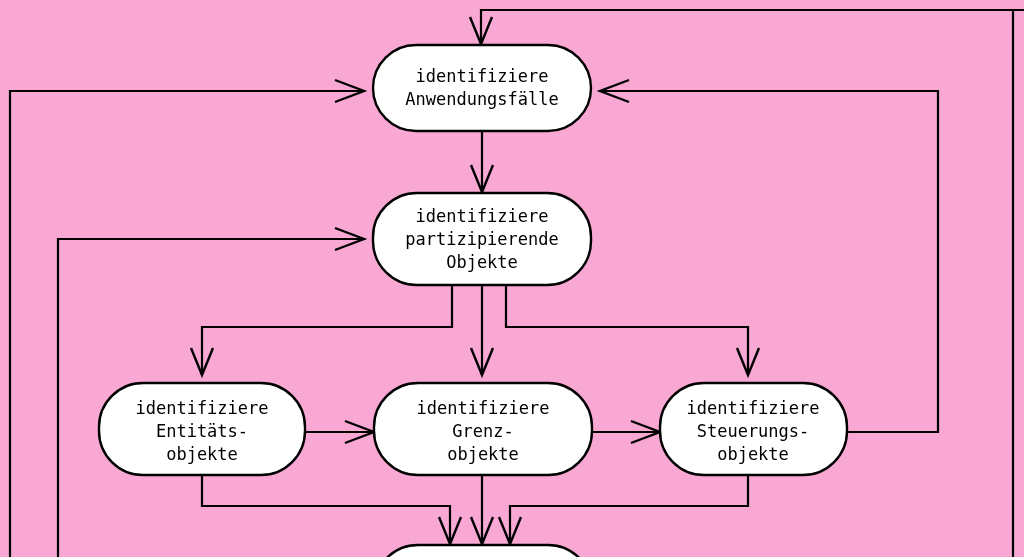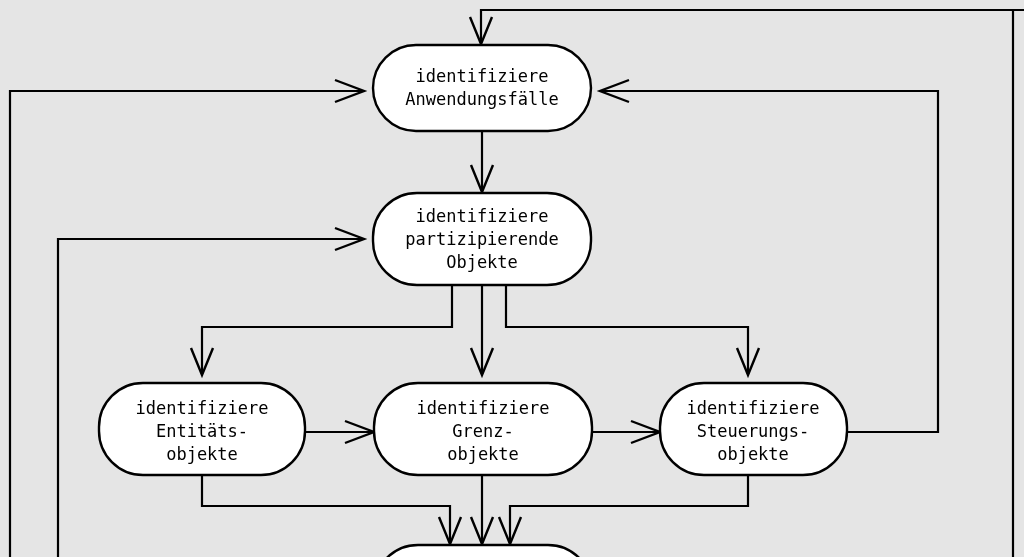--- a/index.html
+++ b/index.html
@@ -4,21 +4,21 @@
 <style>
   html, body {
     margin: 0;
     padding: 0;
     background: #ffffff;
   }
   #diagram-root {
     position: relative;
     width: 1024px;
     height: 557px;
-    background: #e5e5e5;
+    background: #f9a8d4;
     overflow: hidden;
     font-family: "DejaVu Sans Mono", "Liberation Mono", monospace;
     text-decoration: underline;
   }
   svg#flow-svg {
     position: absolute;
     top: 0;
     left: 0;
     width: 1024px;
     height: 557px;

